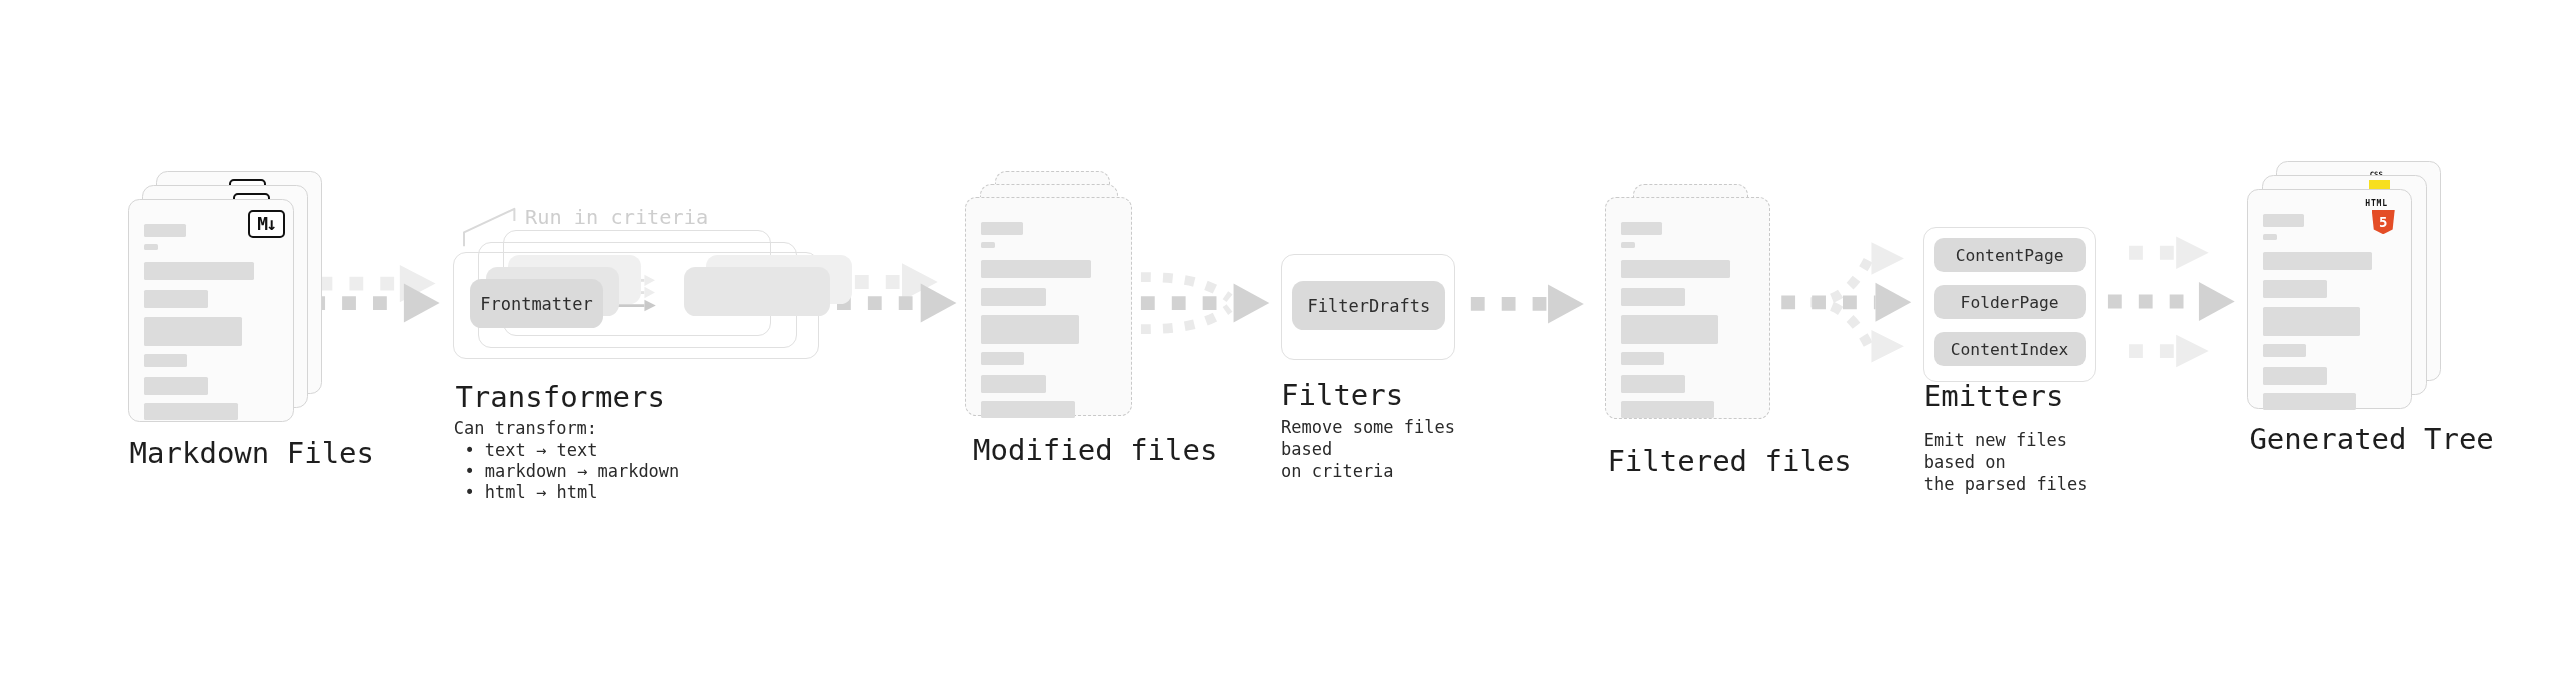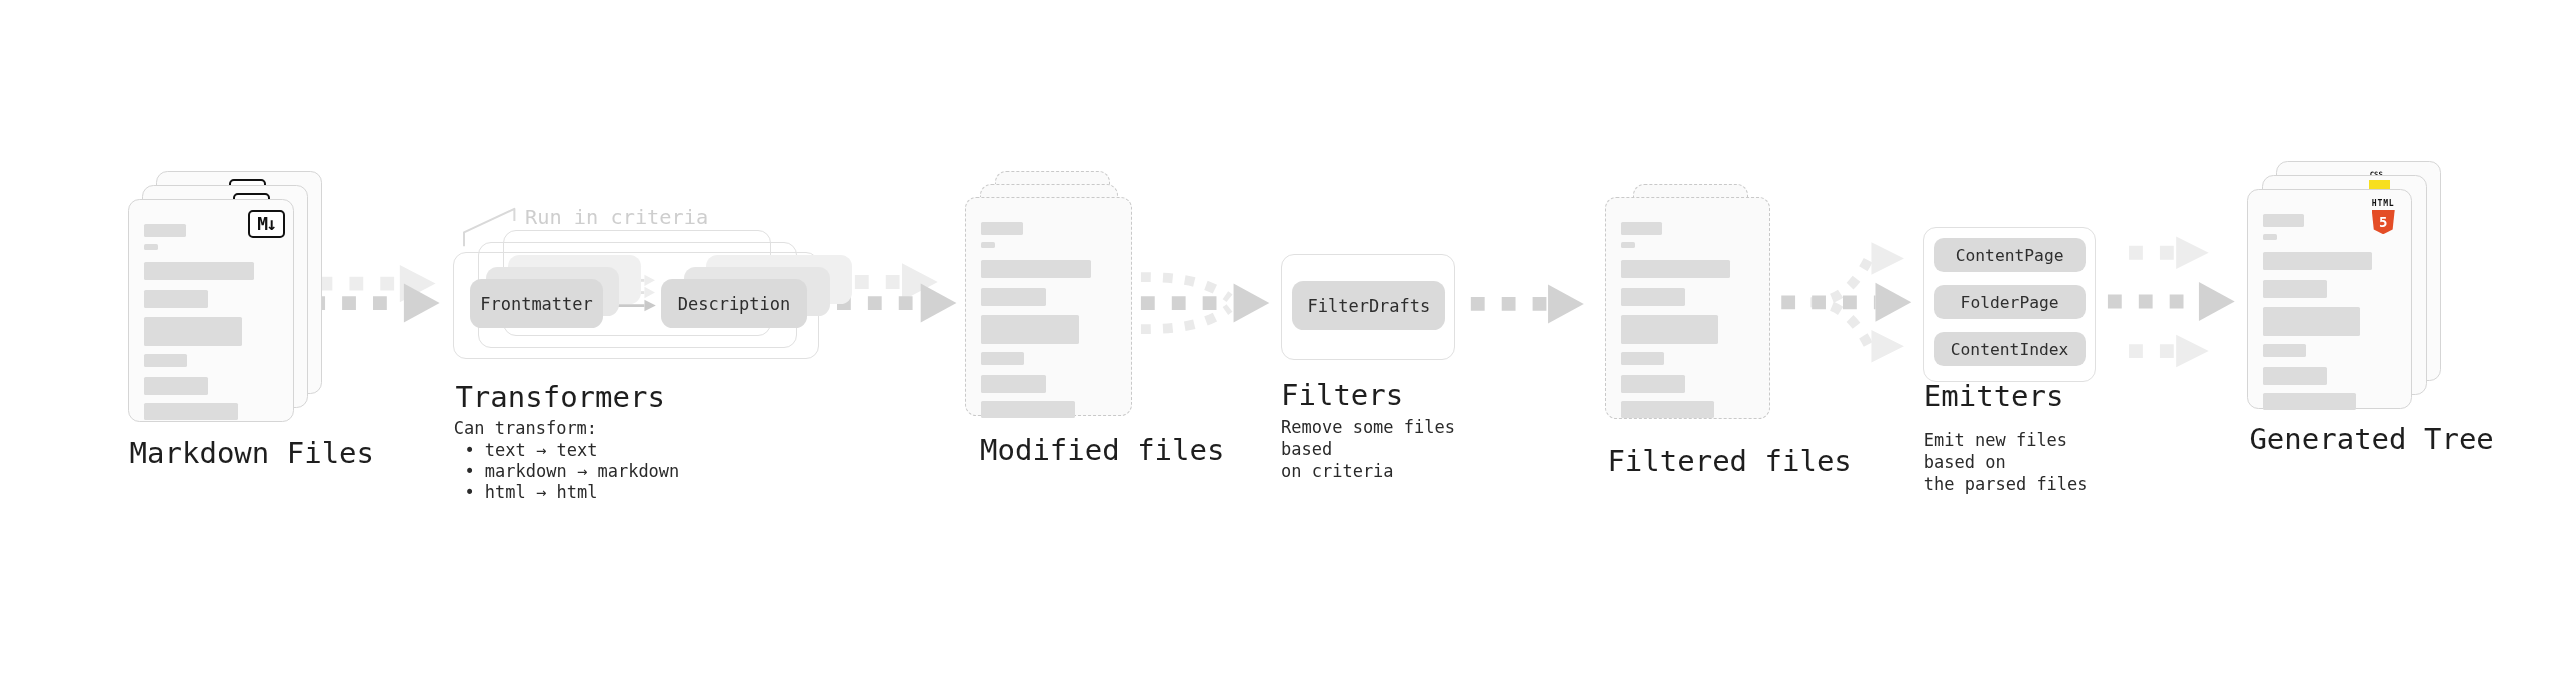--- a/index.html
+++ b/index.html
@@ -12,21 +12,21 @@
   
   .card{position:absolute;background:#fbfbfb;border:1.6px solid #d5d5d5;border-radius:11.4px;box-sizing:border-box;}
   .card.dashed{background:#fafafa;border:1.6px dashed #c9c9c9;}
   .bars{position:absolute;left:15.4px;right:15.4px;top:24.4px;}
   .bar{background:#dcdcdc;border-radius:1.6px;}
 
   
   .md-badge{position:absolute;width:37px;height:28px;background:#ffffff;border:2.4px solid #111;
             border-radius:4.9px;box-sizing:border-box;display:flex;align-items:center;justify-content:center;
             font-size:18px;font-weight:bold;color:#111;letter-spacing:-1.6px;}
-  .html5{position:absolute;width:36px;text-align:center;}
+  .html5{position:absolute;width:36px;text-align:left;}
   .html5 .word{font-size:8.1px;font-weight:bold;color:#111;letter-spacing:0.8px;line-height:9px;}
   .html5 .shield{width:23px;height:24.4px;margin:0.8px auto 0;background:#e44d26;
                  clip-path:polygon(0 0,100% 0,91% 80%,50% 100%,9% 80%);
                  display:flex;align-items:center;justify-content:center;
                  color:#fff;font-size:14px;font-weight:bold;}
   .js-badge{position:absolute;width:21px;height:9.8px;background:#f7df1e;}
   .css-badge{position:absolute;width:19.5px;text-align:center;}
   .css-badge .word{font-size:7.3px;font-weight:bold;color:#111;line-height:7.3px;}
   .css-badge .bar-b{height:3.3px;background:#2b62f6;margin-top:0.8px;}
 
@@ -138,21 +138,20 @@
     <div class="obox" style="left:50px;top:25px;width:268px;height:106px;"></div>
     <div class="obox" style="left:25px;top:37px;width:319px;height:106px;"></div>
     <div class="obox" style="left:0;top:47px;width:366px;height:107px;"></div>
 
     <div class="pill ghost2" style="left:55px;top:50px;width:133px;height:49px;"></div>
     <div class="pill ghost1" style="left:33px;top:62px;width:133px;height:49px;"></div>
     <div class="pill" style="left:17px;top:74px;width:133px;height:49px;">Frontmatter</div>
 
     <div class="pill ghost2" style="left:253px;top:50px;width:146px;height:49px;"></div>
     <div class="pill ghost1" style="left:231px;top:62px;width:146px;height:49px;"></div>
-    <div class="pill" style="left:208px;top:74px;width:146px;height:49px;">Description</div>
 
     <div class="title" style="left:2.4px;top:175px;">Transformers</div>
     <div class="desc" style="left:0.8px;top:212px;">Can transform:</div>
     <div class="desc" style="left:11.4px;top:234px;">• text → text</div>
     <div class="desc" style="left:11.4px;top:255px;">• markdown → markdown</div>
     <div class="desc" style="left:11.4px;top:276px;">• html → html</div>
   </div>
 
   <div class="stage" style="left:965px;top:171px;width:195px;height:341px;">
     <div class="card dashed" style="left:30px;top:0;width:115px;height:57px;"></div>
@@ -162,21 +161,21 @@
           <div class="bar" style="width: 31%; height: 13px; margin-top: 0px;"></div>
           <div class="bar" style="width: 10%; height: 6.5px; margin-top: 6.5px;"></div>
           <div class="bar" style="width: 82%; height: 18px; margin-top: 11.4px;"></div>
           <div class="bar" style="width: 48%; height: 18px; margin-top: 9.8px;"></div>
           <div class="bar" style="width: 73%; height: 29px; margin-top: 9.8px;"></div>
           <div class="bar" style="width: 32%; height: 13px; margin-top: 8.1px;"></div>
           <div class="bar" style="width: 48%; height: 18px; margin-top: 9.8px;"></div>
           <div class="bar" style="width: 70%; height: 16.3px; margin-top: 8.1px;"></div>
         </div>
     </div>
-    <div class="title" style="left:15px;top:262px;">Modified files</div>
+    <div class="title" style="left:8px;top:262px;">Modified files</div>
   </div>
 
   <div class="stage" style="left:1281px;top:254px;width:195px;height:244px;">
     <div class="obox filled" style="left:0;top:0;width:174px;height:106px;"></div>
     <div class="pill" style="left:11.4px;top:27px;width:153px;height:49px;">FilterDrafts</div>
     <div class="title" style="left:0;top:124px;">Filters</div>
     <div class="desc" style="left:0;top:162px;">Remove some files based
 on criteria</div>
   </div>
 

